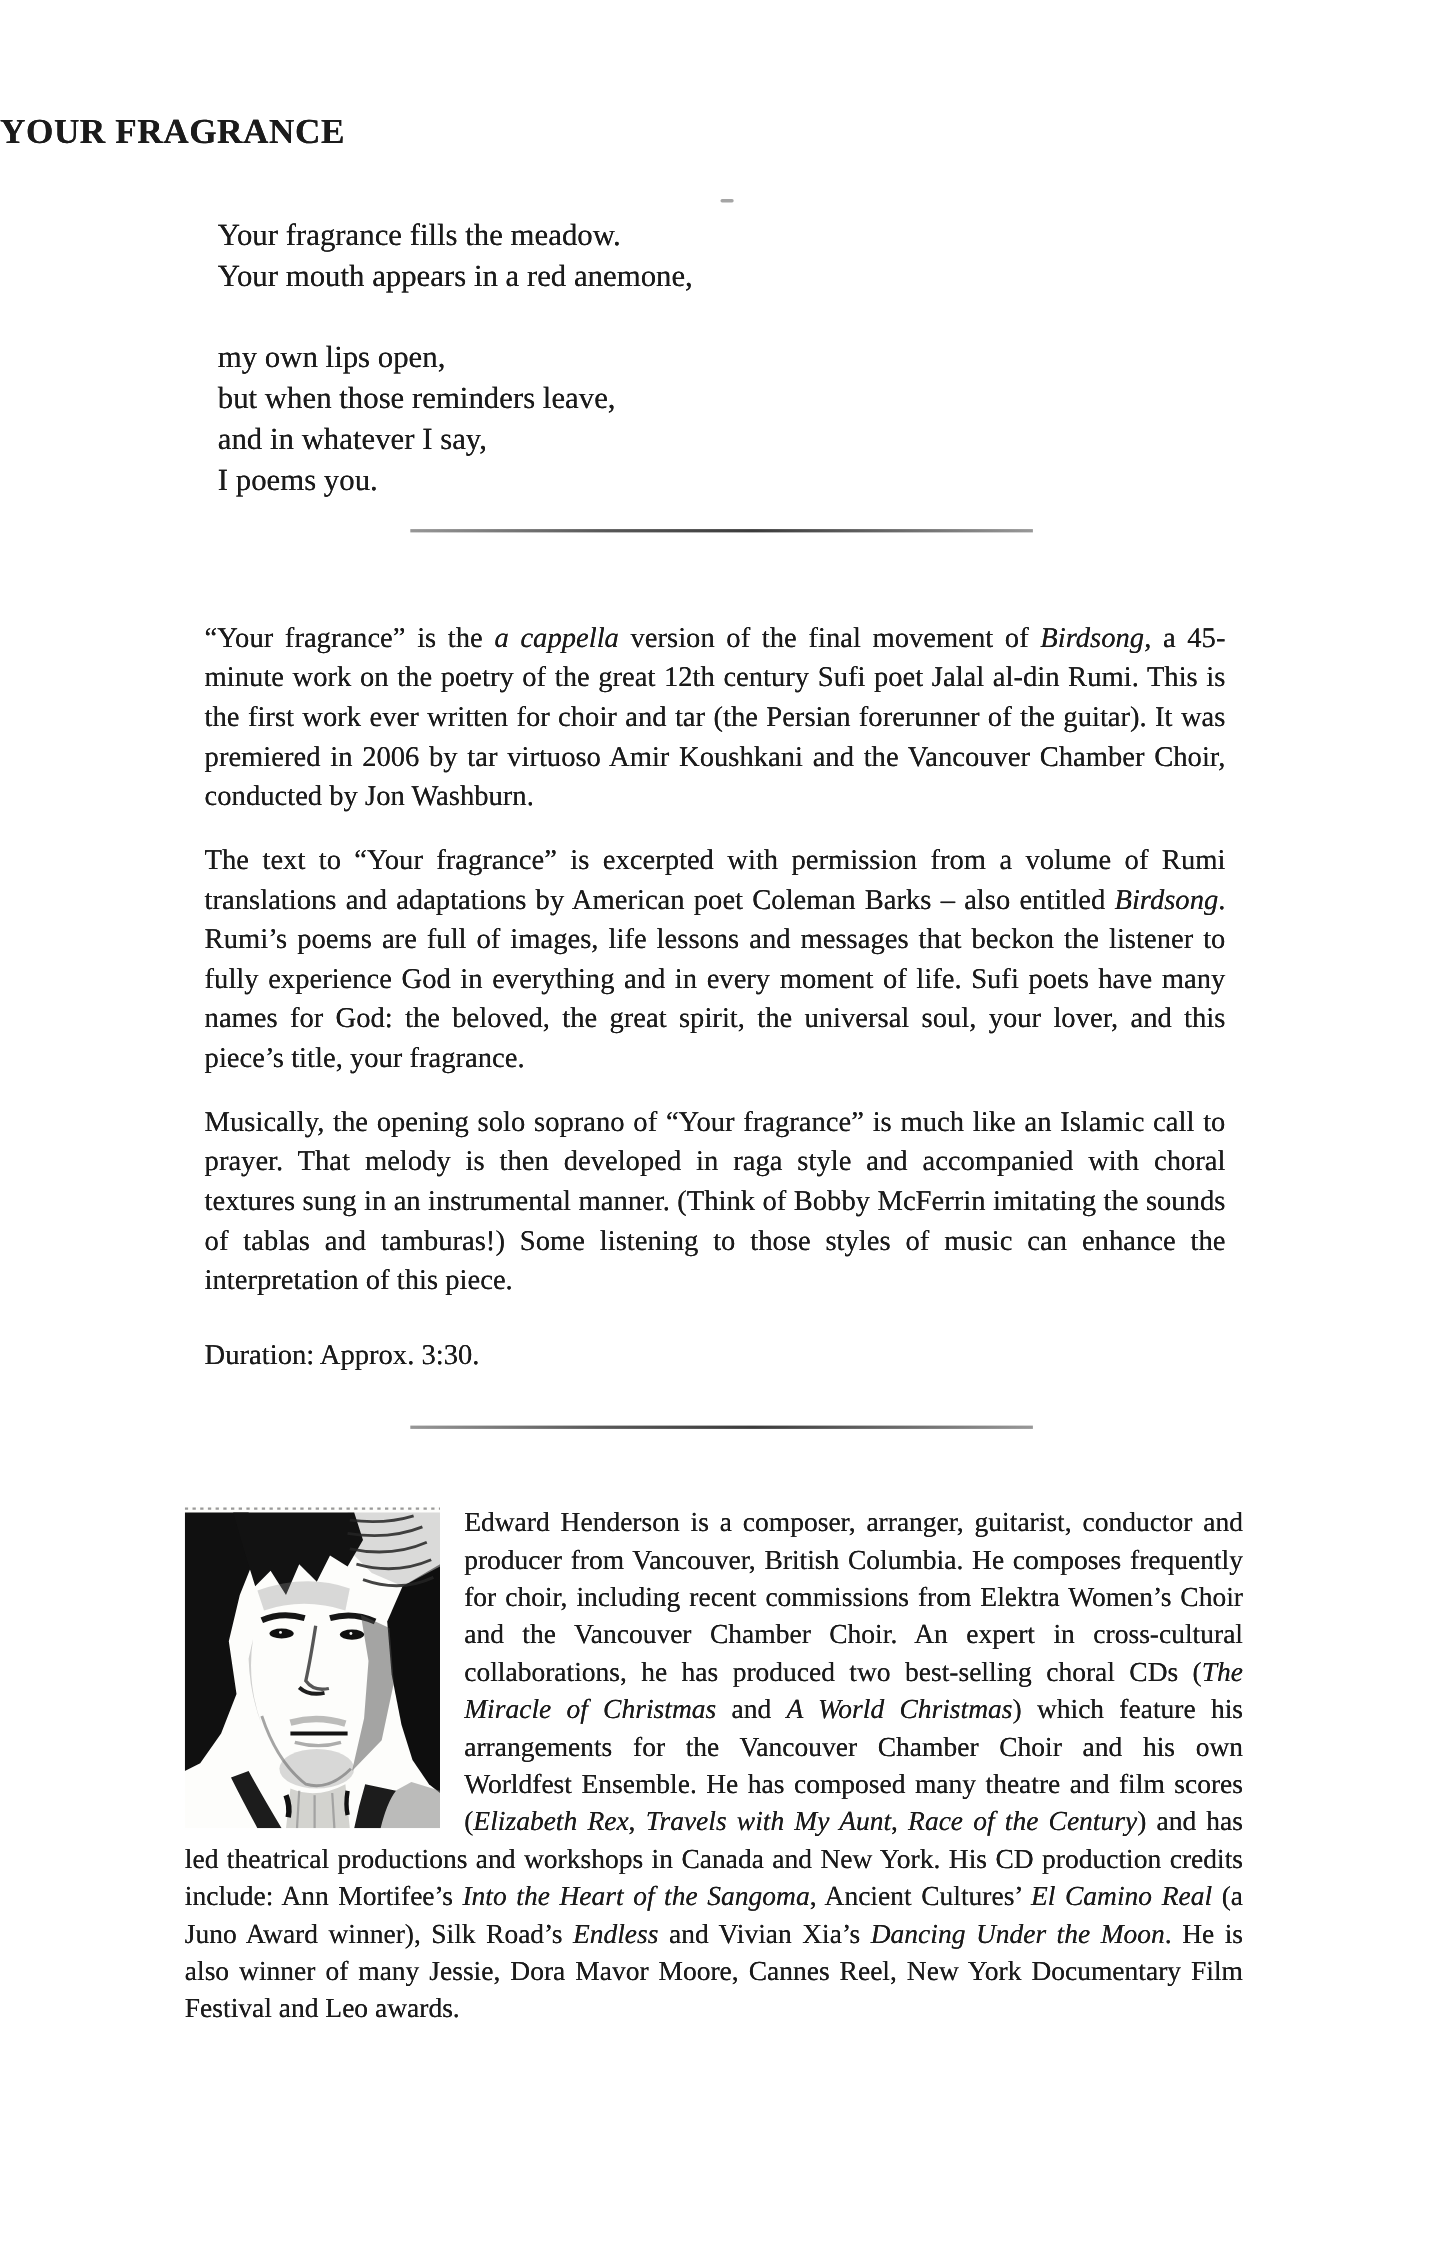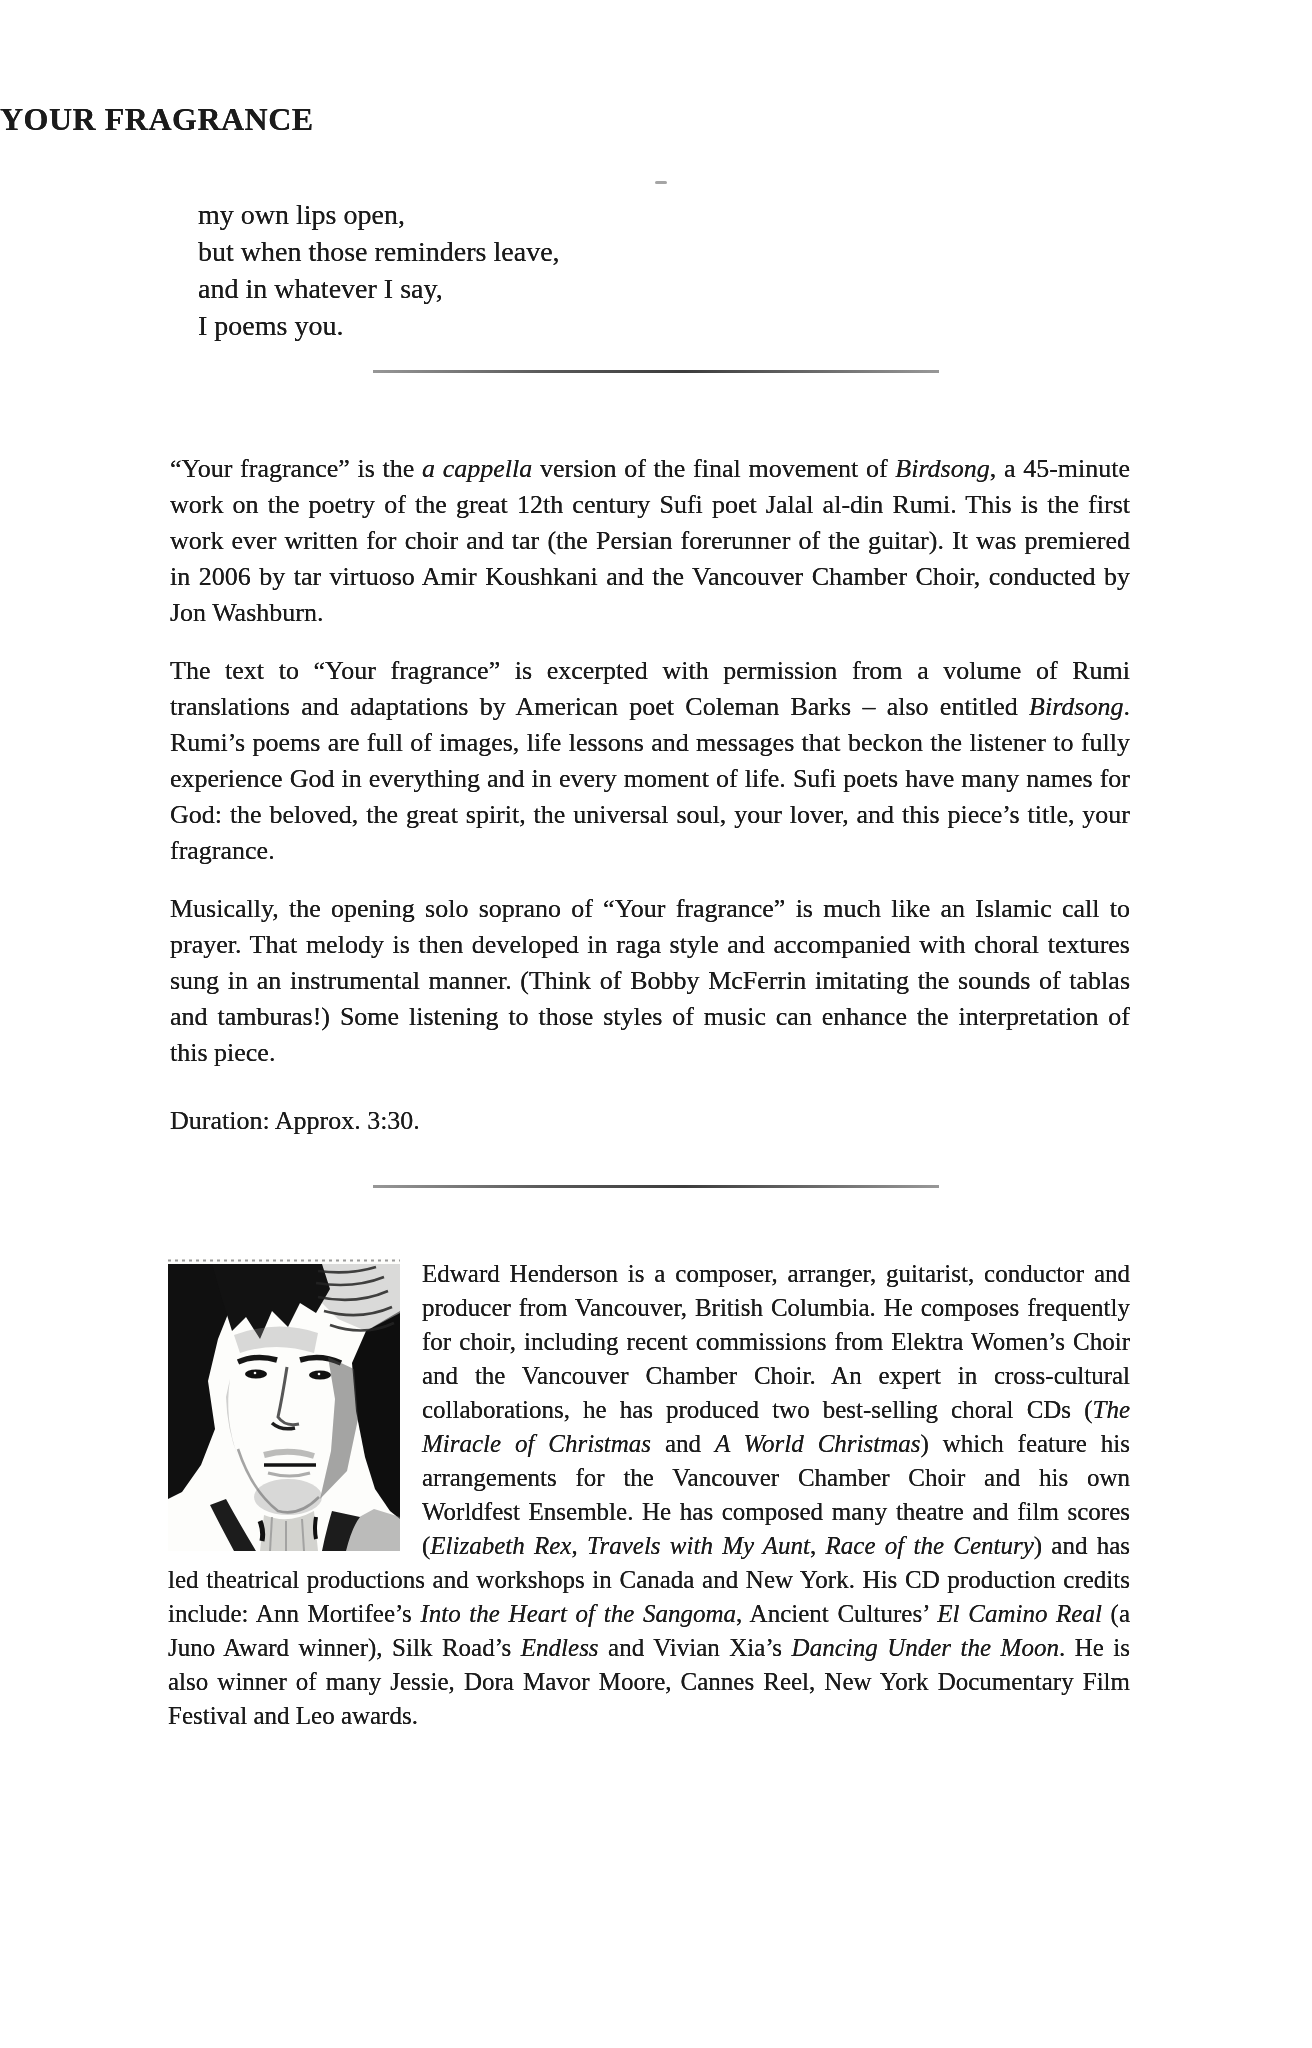--- a/index.html
+++ b/index.html
@@ -34,21 +34,21 @@
     width:566px;height:3px;margin:26px auto 0 auto;
     background:linear-gradient(90deg,#979797 0%,#5a5a5a 30%,#3c3c3c 55%,#6e6e6e 80%,#989898 100%);
   }
   .divider.second{margin-top:46px;}
   .note{
     margin:78px 182px 0 170px;
     font-size:26px;line-height:36px;
     text-align:justify;
     text-shadow:0 0 .3px #1b1b1b;
   }
-  .note p{margin:0;}
+  .note p{margin:16px;}
   .note p + p{margin-top:22px;}
   .note .duration{margin-top:32px;text-align:left;font-family:Liberation Serif, serif;}
   .bio{
     margin:69px 182px 11px 168px;
     font-size:25px;line-height:34px;
     text-align:justify;
     text-shadow:0 0 .3px #1b1b1b;
   }
   .bio .photo{
     float:left;width:232px;height:292px;
@@ -60,20 +60,24 @@
 </head>
 <body>
 
 <div class="page">
 
   <div class="scan-artifact"></div>
 
   <h1 class="title">YOUR FRAGRANCE</h1>
 
   <div class="poem">
+    <div class="poem-stanza">
+      <div class="poem-line">Your fragrance fills the meadow.</div>
+      <div class="poem-line">Your mouth appears in a red anemone,</div>
+    </div>
     <div class="poem-stanza">
       <div class="poem-line">my own lips open,</div>
       <div class="poem-line">but when those reminders leave,</div>
       <div class="poem-line">and in whatever I say,</div>
       <div class="poem-line">I poems you.</div>
     </div>
   </div>
 
   <div class="divider"></div>
 

